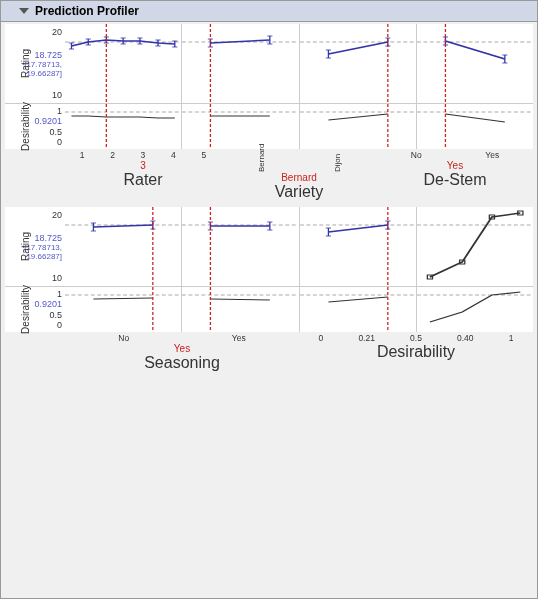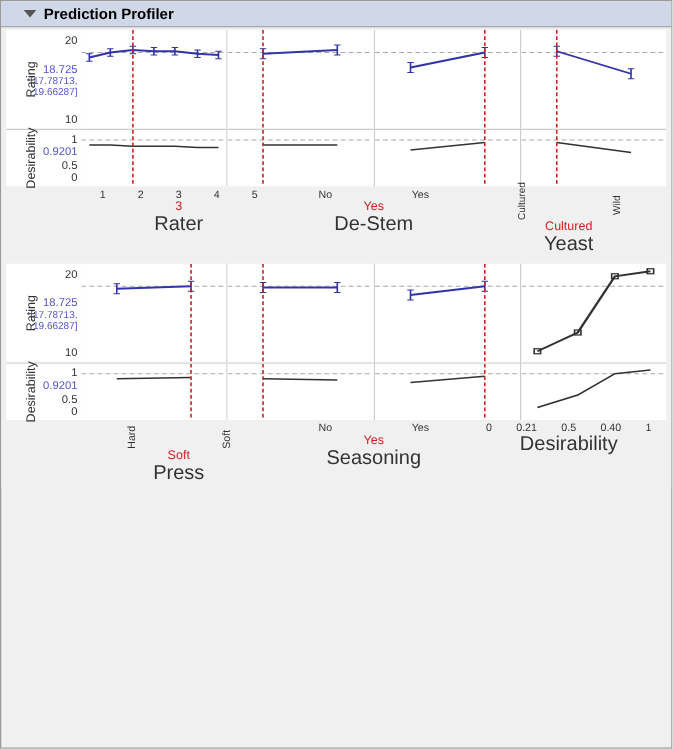--- a/index.html
+++ b/index.html
@@ -303,38 +303,38 @@
               <span>1</span>
               <span>2</span>
               <span>3</span>
               <span>4</span>
               <span>5</span>
             </div>
             <div class="below-factor-val">3</div>
             <div class="below-factor-name">Rater</div>
           </div>
 
+          <div class="below-col">
+            <div class="below-x-ticks">
+              <span style="font-size:8px;writing-mode:vertical-rl;transform:rotate(180deg);height:22px;">Bernard</span>
+              <span style="font-size:8px;writing-mode:vertical-rl;transform:rotate(180deg);height:22px;">Dijon</span>
+            </div>
+            <div class="below-factor-val">Bernard</div>
+            <div class="below-factor-name">Variety</div>
+          </div>
 
           <div class="below-col">
             <div class="below-x-ticks">
               <span>No</span>
               <span>Yes</span>
             </div>
             <div class="below-factor-val">Yes</div>
             <div class="below-factor-name">De-Stem</div>
           </div>
 
-          <div class="below-col">
-            <div class="below-x-ticks">
-              <span style="font-size:8px;writing-mode:vertical-rl;transform:rotate(180deg);height:26px;">Cultured</span>
-              <span style="font-size:8px;writing-mode:vertical-rl;transform:rotate(180deg);height:22px;">Wild</span>
-            </div>
-            <div class="below-factor-val">Cultured</div>
-            <div class="below-factor-name">Yeast</div>
-          </div>
 
         </div>
       </div>
     </div>
 
     <div class="section-separator"></div>
 
     <div class="section">
       <div class="charts-and-left">
 
@@ -458,28 +458,20 @@
             </div>
           </div>
 
         </div>
       </div>
 
       <div class="below-charts">
         <div class="below-left" style="width:60px;"></div>
         <div class="below-cols">
 
-          <div class="below-col">
-            <div class="below-x-ticks">
-              <span style="font-size:8.5px;writing-mode:vertical-rl;transform:rotate(180deg);height:22px;">Hard</span>
-              <span style="font-size:8.5px;writing-mode:vertical-rl;transform:rotate(180deg);height:22px;">Soft</span>
-            </div>
-            <div class="below-factor-val">Soft</div>
-            <div class="below-factor-name">Press</div>
-          </div>
 
 
           <div class="below-col">
             <div class="below-x-ticks">
               <span>No</span>
               <span>Yes</span>
             </div>
             <div class="below-factor-val">Yes</div>
             <div class="below-factor-name">Seasoning</div>
           </div>

